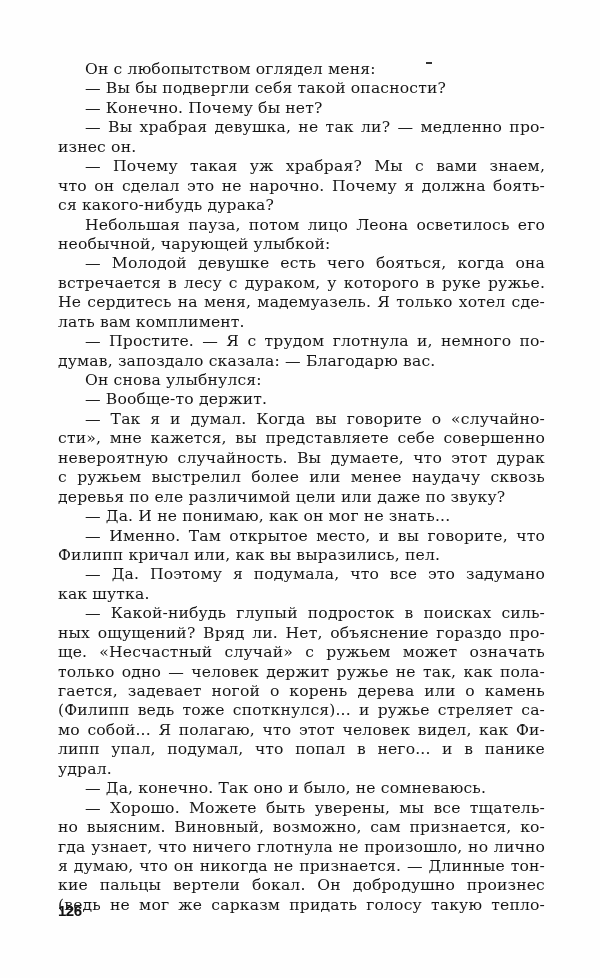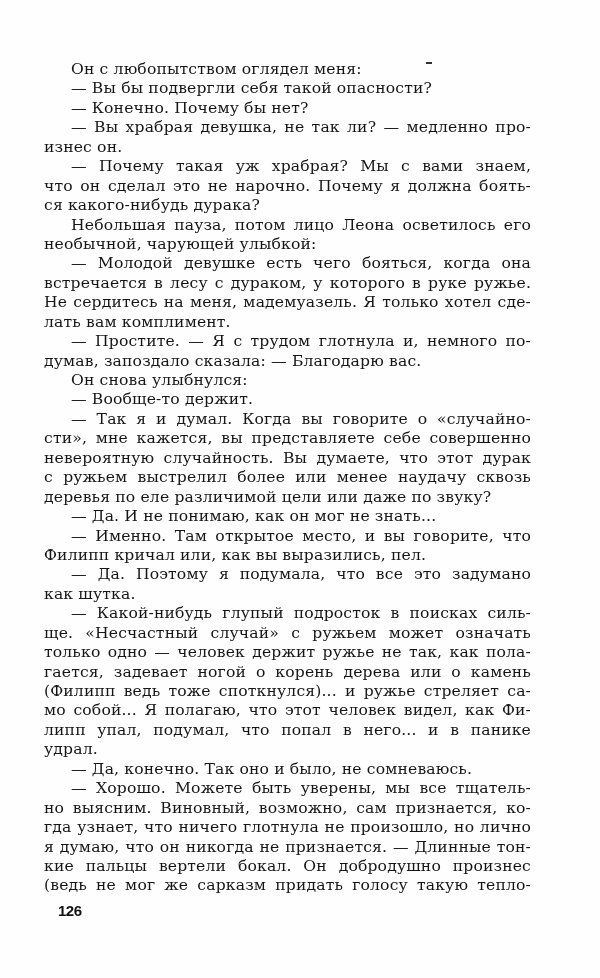--- a/index.html
+++ b/index.html
@@ -18,21 +18,21 @@
     .page {
       position: absolute;
       left: 0;
       top: 0;
       width: 600px;
       height: 978px;
       background: #fefefe;
     }
     .text-block {
       position: absolute;
-      left: 44px;
+      left: 58px;
       top: 60px;
       width: 487px;
     }
     .line {
       height: 19.45px;
       line-height: 19.45px;
       font-size: 15.6px;
       white-space: nowrap;
       text-align: justify;
       text-align-last: justify;
@@ -91,20 +91,21 @@
       <div class="line">сти», мне кажется, вы представляете себе совершенно</div>
       <div class="line">невероятную случайность. Вы думаете, что этот дурак</div>
       <div class="line">с ружьем выстрелил более или менее наудачу сквозь</div>
       <div class="line last">деревья по еле различимой цели или даже по звуку?</div>
       <div class="line indent last">— Да. И не понимаю, как он мог не знать...</div>
       <div class="line indent">— Именно. Там открытое место, и вы говорите, что</div>
       <div class="line last">Филипп кричал или, как вы выразились, пел.</div>
       <div class="line indent">— Да. Поэтому я подумала, что все это задумано</div>
       <div class="line last">как шутка.</div>
       <div class="line indent">— Какой-нибудь глупый подросток в поисках силь-</div>
+      <div class="line">ных ощущений? Вряд ли. Нет, объяснение гораздо про-</div>
       <div class="line">ще. «Несчастный случай» с ружьем может означать</div>
       <div class="line">только одно — человек держит ружье не так, как пола-</div>
       <div class="line">гается, задевает ногой о корень дерева или о камень</div>
       <div class="line">(Филипп ведь тоже споткнулся)... и ружье стреляет са-</div>
       <div class="line">мо собой... Я полагаю, что этот человек видел, как Фи-</div>
       <div class="line">липп упал, подумал, что попал в него... и в панике</div>
       <div class="line last">удрал.</div>
       <div class="line indent last">— Да, конечно. Так оно и было, не сомневаюсь.</div>
       <div class="line indent">— Хорошо. Можете быть уверены, мы все тщатель-</div>
       <div class="line">но выясним. Виновный, возможно, сам признается, ко-</div>

